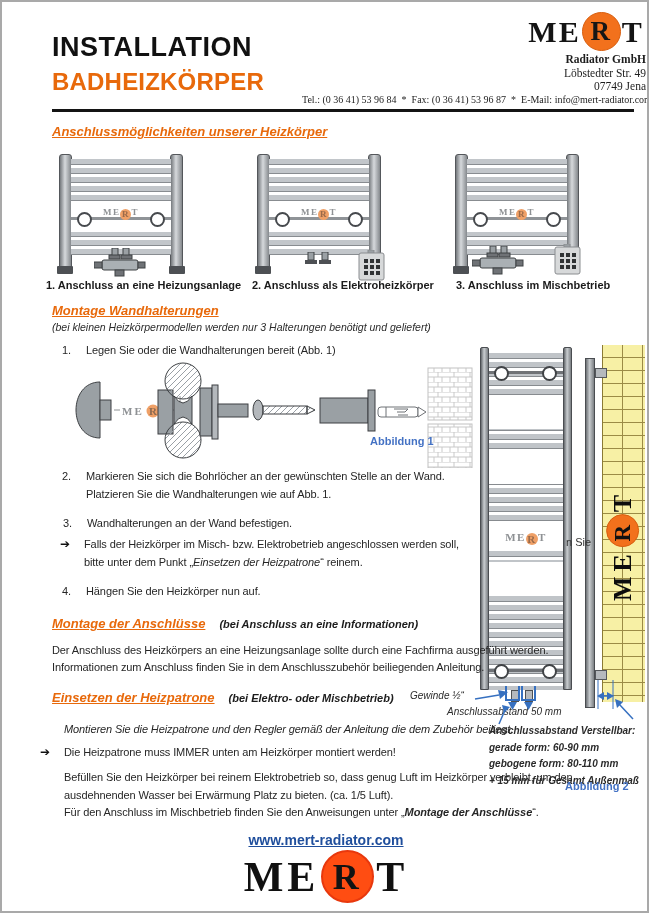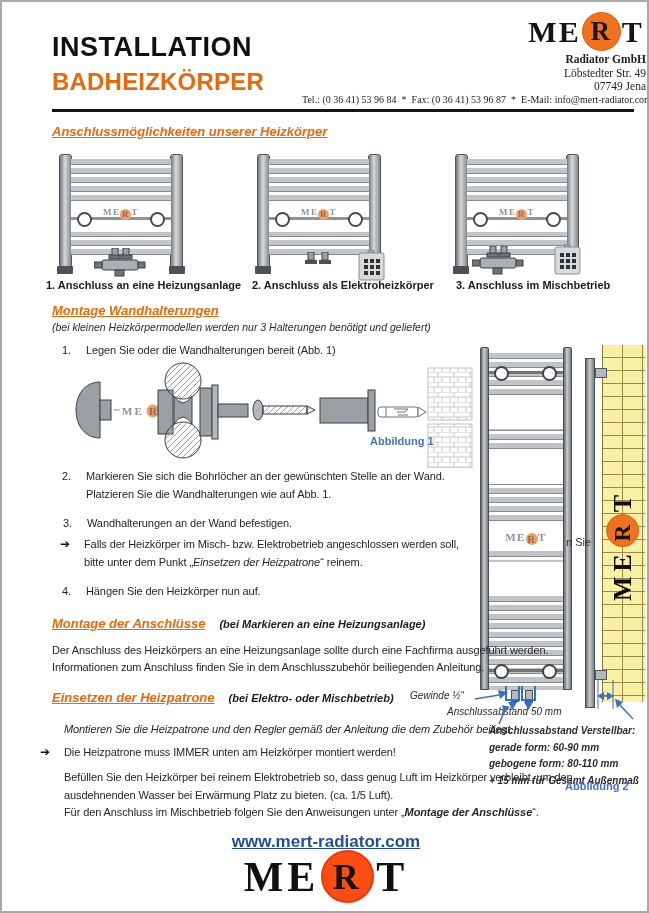--- a/index.html
+++ b/index.html
@@ -76,21 +76,21 @@
         background-image:repeating-linear-gradient(180deg,transparent 0 12px,#9b8b45 12px 13px),
                          repeating-linear-gradient(90deg,transparent 0 19px,#9b8b45 19px 20px);}
   .wallmert{position:absolute;left:596px;top:468px;width:50px;height:150px;display:flex;align-items:center;justify-content:center;}
   .wallmert .inner{transform:rotate(-90deg);white-space:nowrap;font-family:"Liberation Serif",serif;
         font-weight:bold;font-size:26px;letter-spacing:5px;color:#0d0d0d;display:flex;align-items:center;}
   .wallmert .rc{display:inline-flex;align-items:center;justify-content:center;width:31px;height:31px;border-radius:50%;
         background:#F2711C;border:1px solid #d85f10;font-size:23px;color:#111;margin:0 2px;}
   .fragment{font-size:11px;color:#333;}
 
   
-  .weblink{left:174px;top:830px;width:300px;text-align:center;font-size:17px;font-weight:bold;
+  .weblink{left:174px;top:830px;width:300px;text-align:center;font-size:14px;font-weight:bold;
            color:#1F4E9C;text-decoration:underline;cursor:pointer;}
   .botlogo{left:174px;top:848px;width:300px;display:flex;align-items:center;justify-content:center;
            font-family:"Liberation Serif",serif;font-weight:bold;font-size:42px;color:#101010;letter-spacing:4px;}
   .botlogo .rc{display:inline-flex;align-items:center;justify-content:center;width:49px;height:49px;border-radius:50%;
            background:#FF4D12;border:2px solid #E8380D;font-size:36px;color:#131313;margin:0 2px;}
 
   .overlay{position:absolute;left:0;top:0;pointer-events:none;z-index:10;}
 </style>
 </head>
 <body>
@@ -331,21 +331,21 @@
     <div class="vt vtl"></div>
     <div class="vt vtr"></div>
     <div class="stub" style="left:31px;"></div>
     <div class="stub" style="left:45px;"></div>
   </div>
 
   <div class="abs fragment" style="left:564px;top:534px;">n Sie</div>
 
   <div class="abs" style="left:50px;top:614px;display:flex;gap:14px;align-items:baseline;">
     <span class="sectitle">Montage der Anschlüsse</span>
-    <span class="subnote">(bei Markieren an eine Heizungsanlage)</span>
+    <span class="subnote">(bei Anschluss an eine Informationen)</span>
   </div>
   <div class="abs bt b" style="left:50px;top:640px;">Der Anschluss des Heizkörpers an eine Heizungsanlage sollte durch eine Fachfirma ausgeführt werden.</div>
   <div class="abs bt" style="left:50px;top:657px;">Informationen zum Anschluss finden Sie in dem Anschlusszubehör beiliegenden Anleitung.</div>
 
   <div class="abs" style="left:50px;top:688px;display:flex;gap:14px;align-items:baseline;">
     <span class="sectitle">Einsetzen der Heizpatrone</span>
     <span class="subnote">(bei Elektro- oder Mischbetrieb)</span>
   </div>
 
   <div class="abs annot" style="left:408px;top:688px;">Gewinde ½“</div>
@@ -360,21 +360,21 @@
     <div>+ 15 mm für Gesamt Außenmaß</div>
   </div>
 
   <div class="abs bt" style="left:38px;top:742px;">
     <span class="num arrowg">➔</span><span class="b">Die Heizpatrone muss IMMER unten am Heizkörper montiert werden!</span>
   </div>
 
   <div class="abs bt" style="left:62px;top:767px;">
     <div><span>Befüllen Sie den Heizkörper bei reinem </span><span class="b">Elektrobetrieb</span><span> so, dass genug Luft im Heizkörper verbleibt, um den</span></div>
     <div>ausdehnenden Wasser bei Erwärmung Platz zu bieten. (ca. 1/5 Luft).</div>
-    <div><span>Für den Anschluss im </span><span class="b">Mischbetrieb</span><span> folgen Sie den Anweisungen unter </span><span>„</span><span class="bi">Montage der Anschlüsse</span><span>“.</span></div>
+    <div><span>Für den Anschluss im </span><span class="b">Mischbetrieb</span><span> finden Sie den Anweisungen unter </span><span>„</span><span class="bi">Montage der Anschlüsse</span><span>“.</span></div>
   </div>
 
   <div class="abs figlabel" style="left:563px;top:778px;">Abbildung 2</div>
 
   <div class="abs weblink">www.mert-radiator.com</div>
   <div class="abs botlogo">
     <span>ME</span>
       <span class="rc">
         <span>R</span>
       </span>

